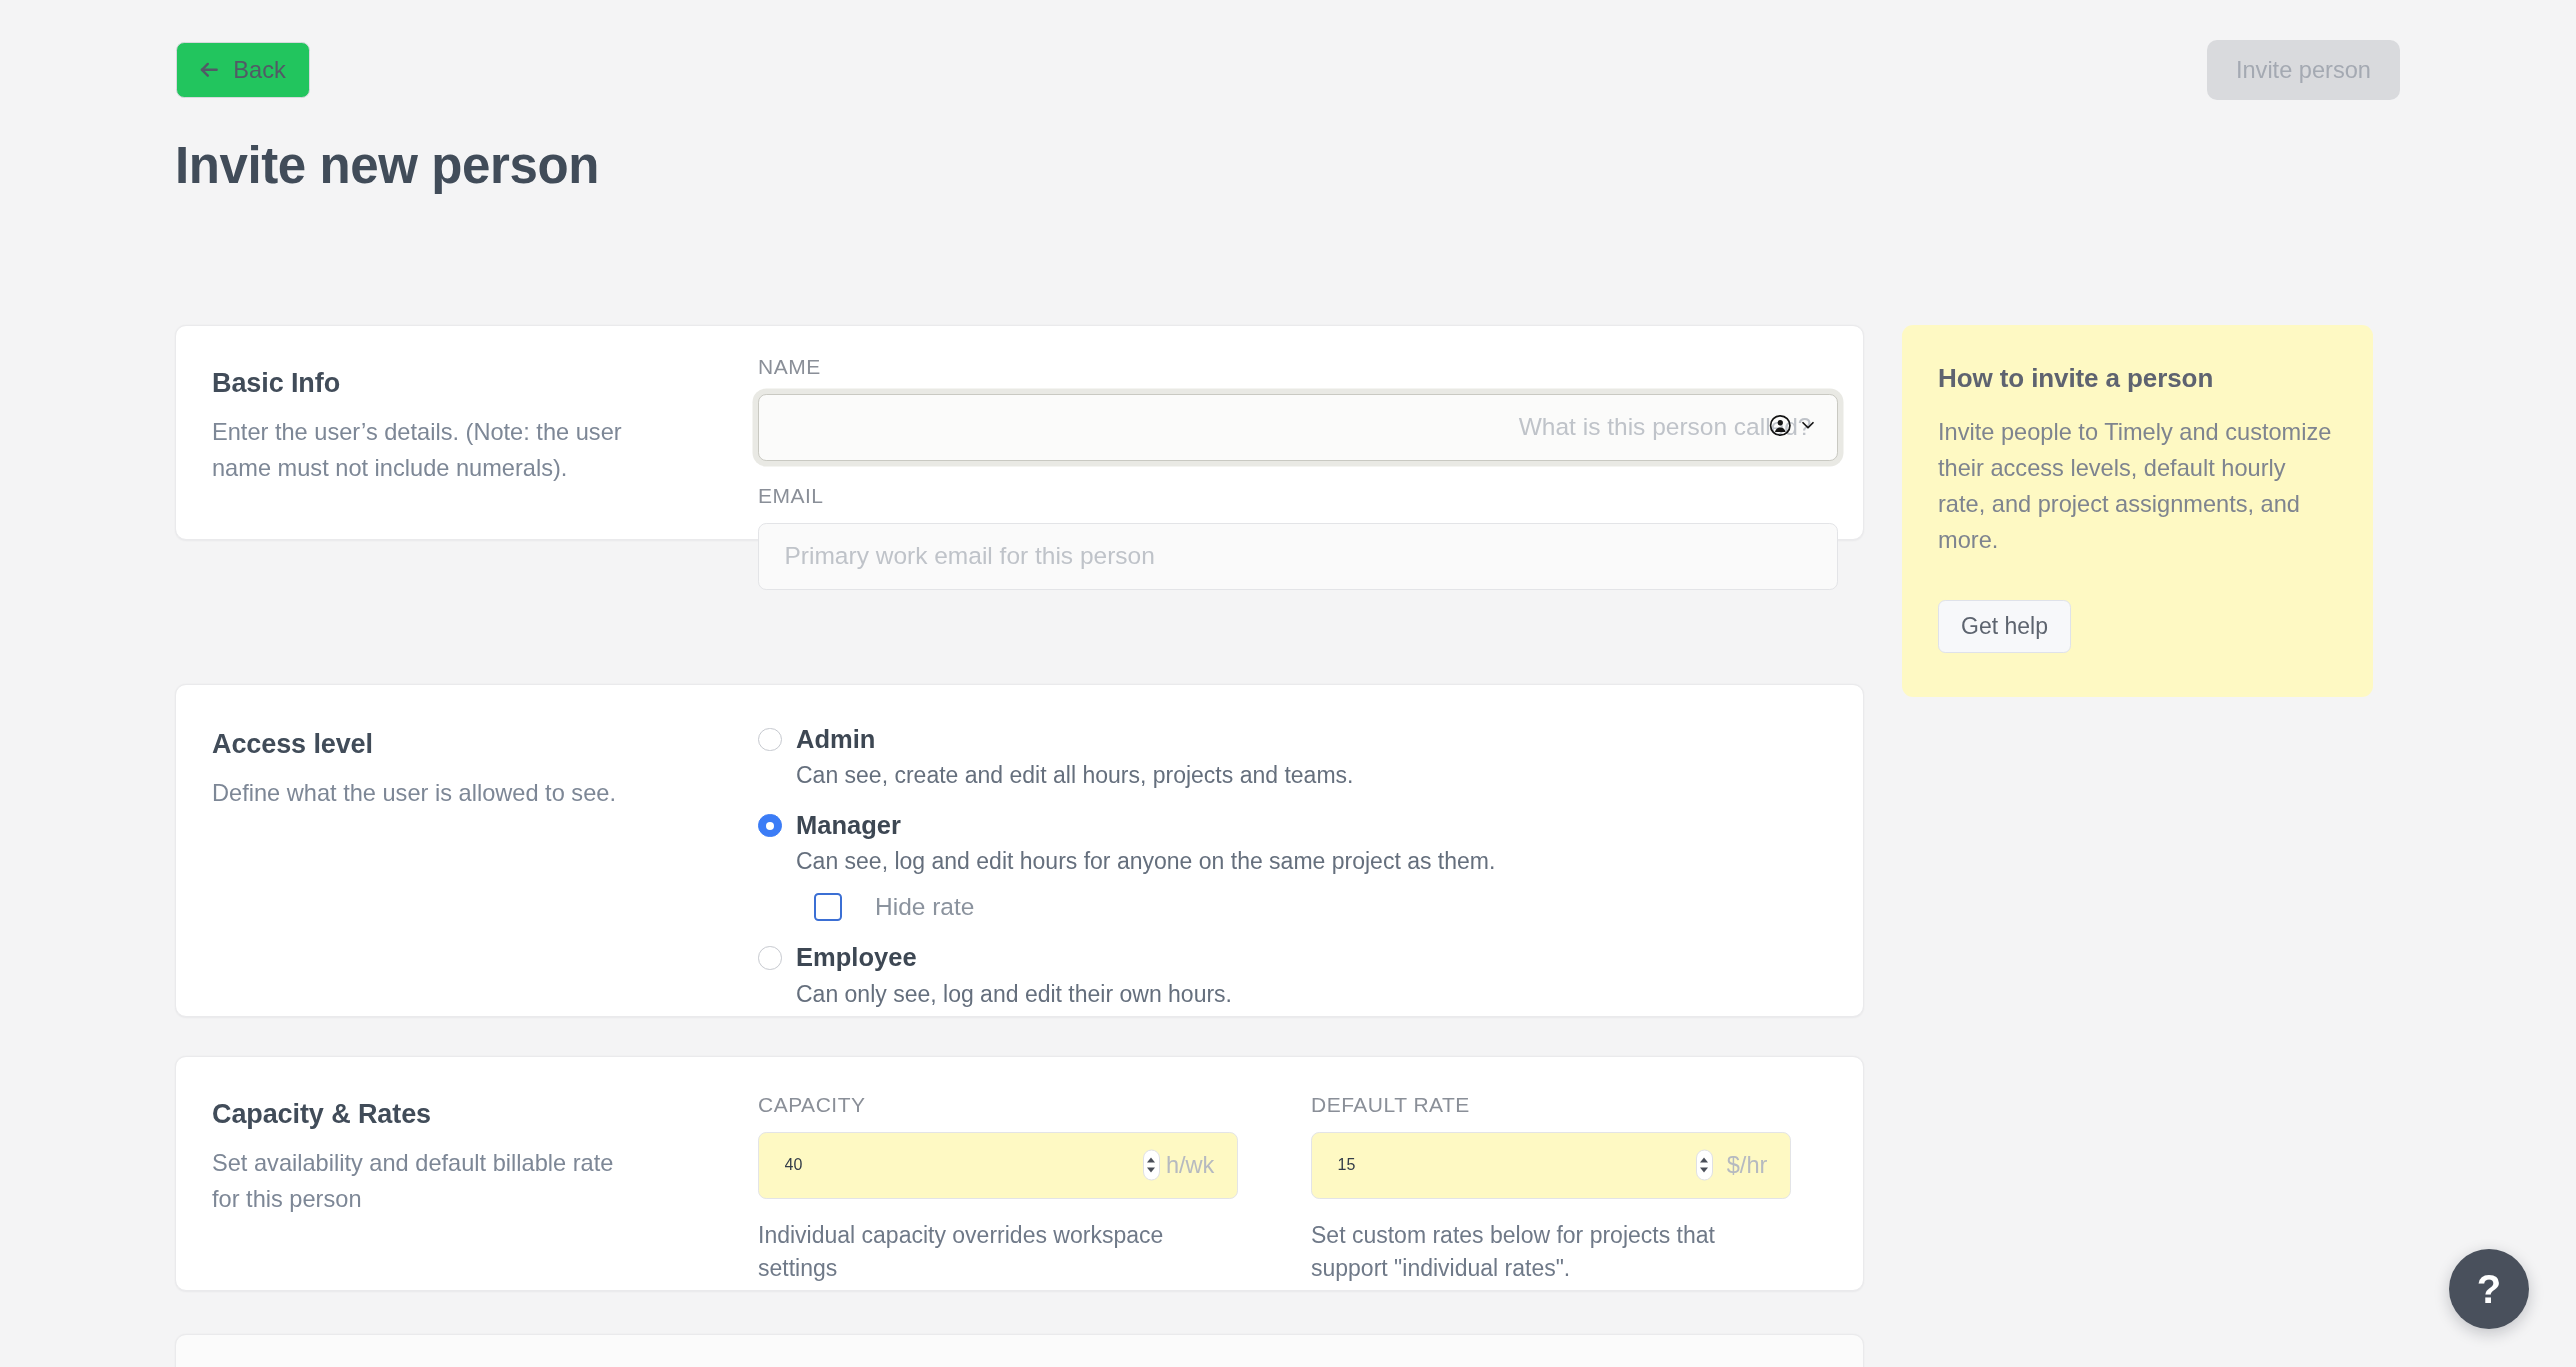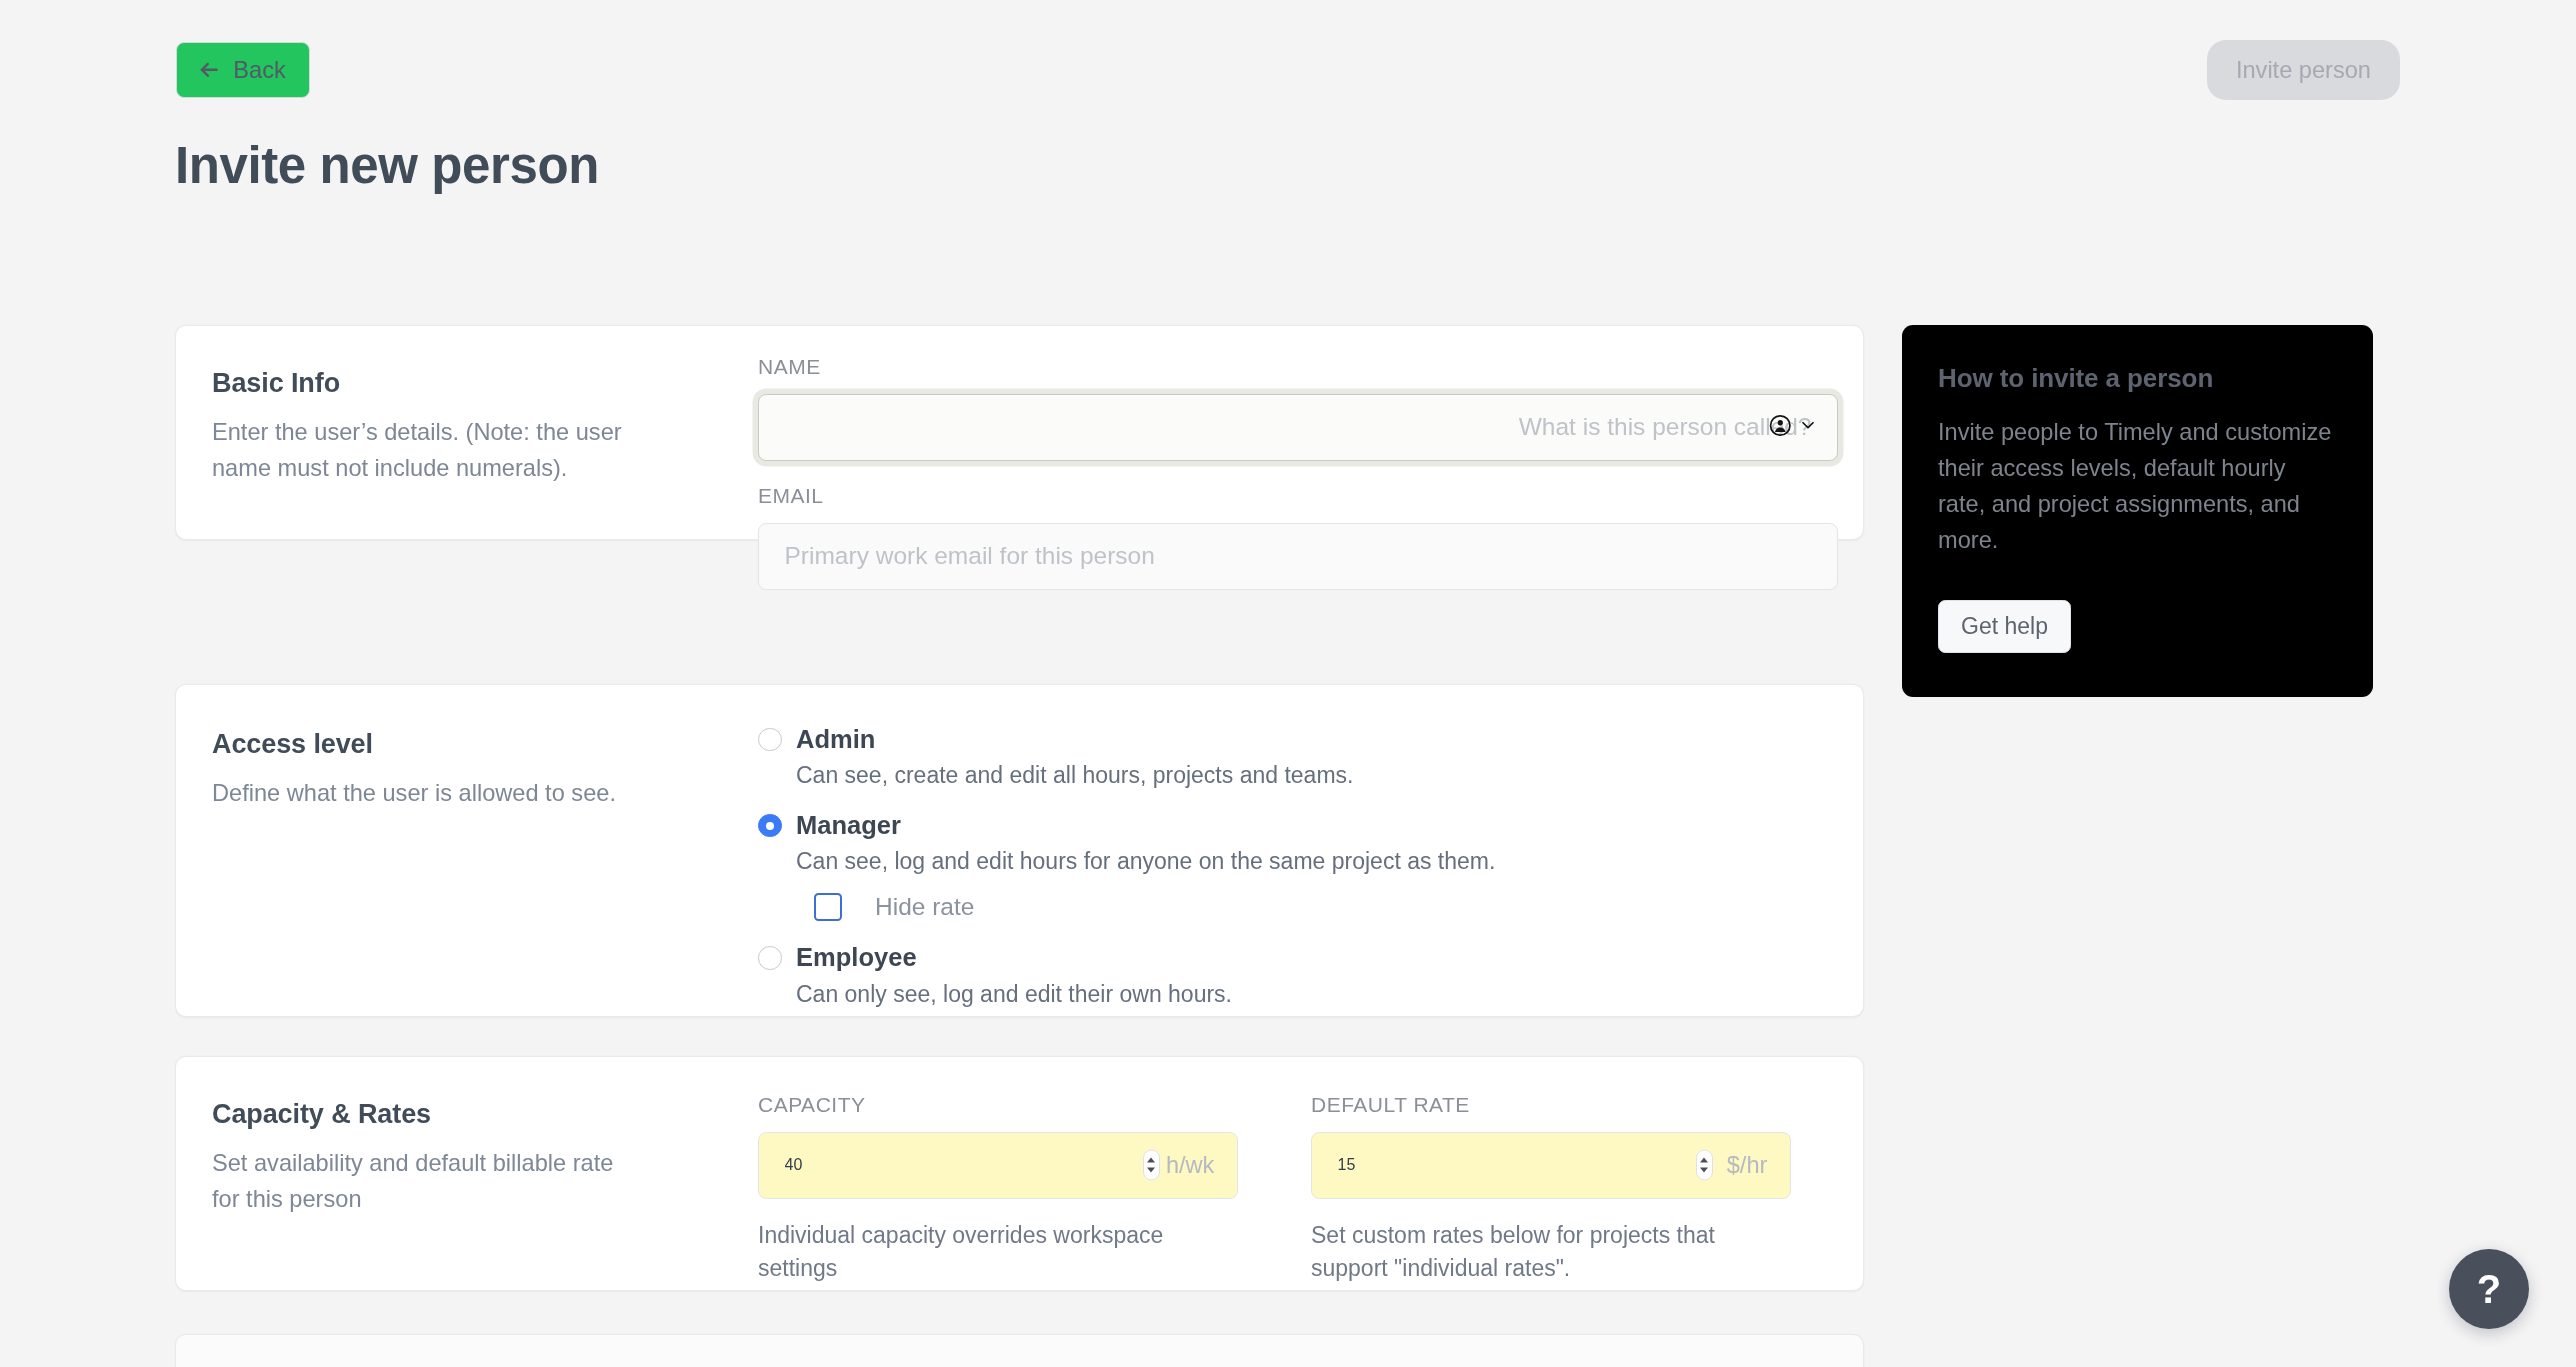--- a/index.html
+++ b/index.html
@@ -57,21 +57,21 @@
     position: absolute;
     right: 176px;
     top: 40px;
     height: 60px;
     padding: 0 29px;
     display: flex;
     align-items: center;
     justify-content: center;
     background: #d9dadd;
     border: none;
-    border-radius: 19px;
+    border-radius: 10px;
     color: #a4a9b2;
     font-size: 23.6px;
     font-weight: 500;
     cursor: default;
     white-space: nowrap;
   }
 
   .page-title {
     position: absolute;
     left: 175px;
@@ -282,21 +282,21 @@
   }
   .spin-up { border-bottom: 5.5px solid #4a4f59; }
   .spin-down { border-top: 5.5px solid #4a4f59; }
 
   
   .sidebar {
     position: absolute;
     left: 1902px;
     top: 325px;
     width: 471px;
-    background: #000000;
+    background: #fef9c3;
     border-radius: 11px;
     padding: 38px 36px 44px 36px;
   }
   .sidebar-title {
     font-size: 26px;
     font-weight: 700;
     color: #5e6370;
     letter-spacing: -0.1px;
   }
   .sidebar-body {

